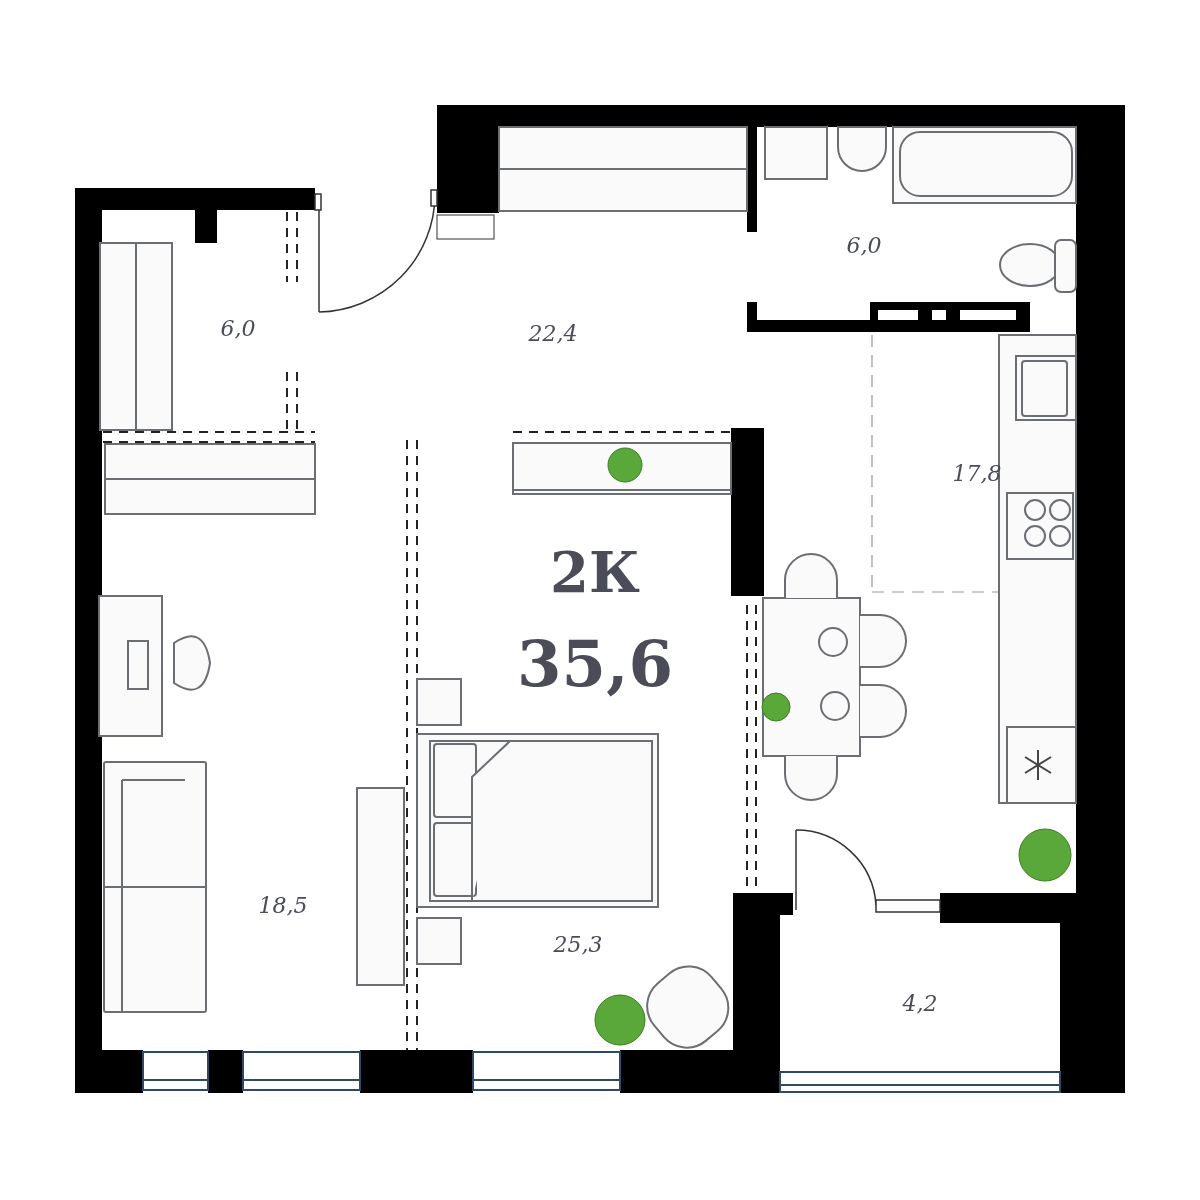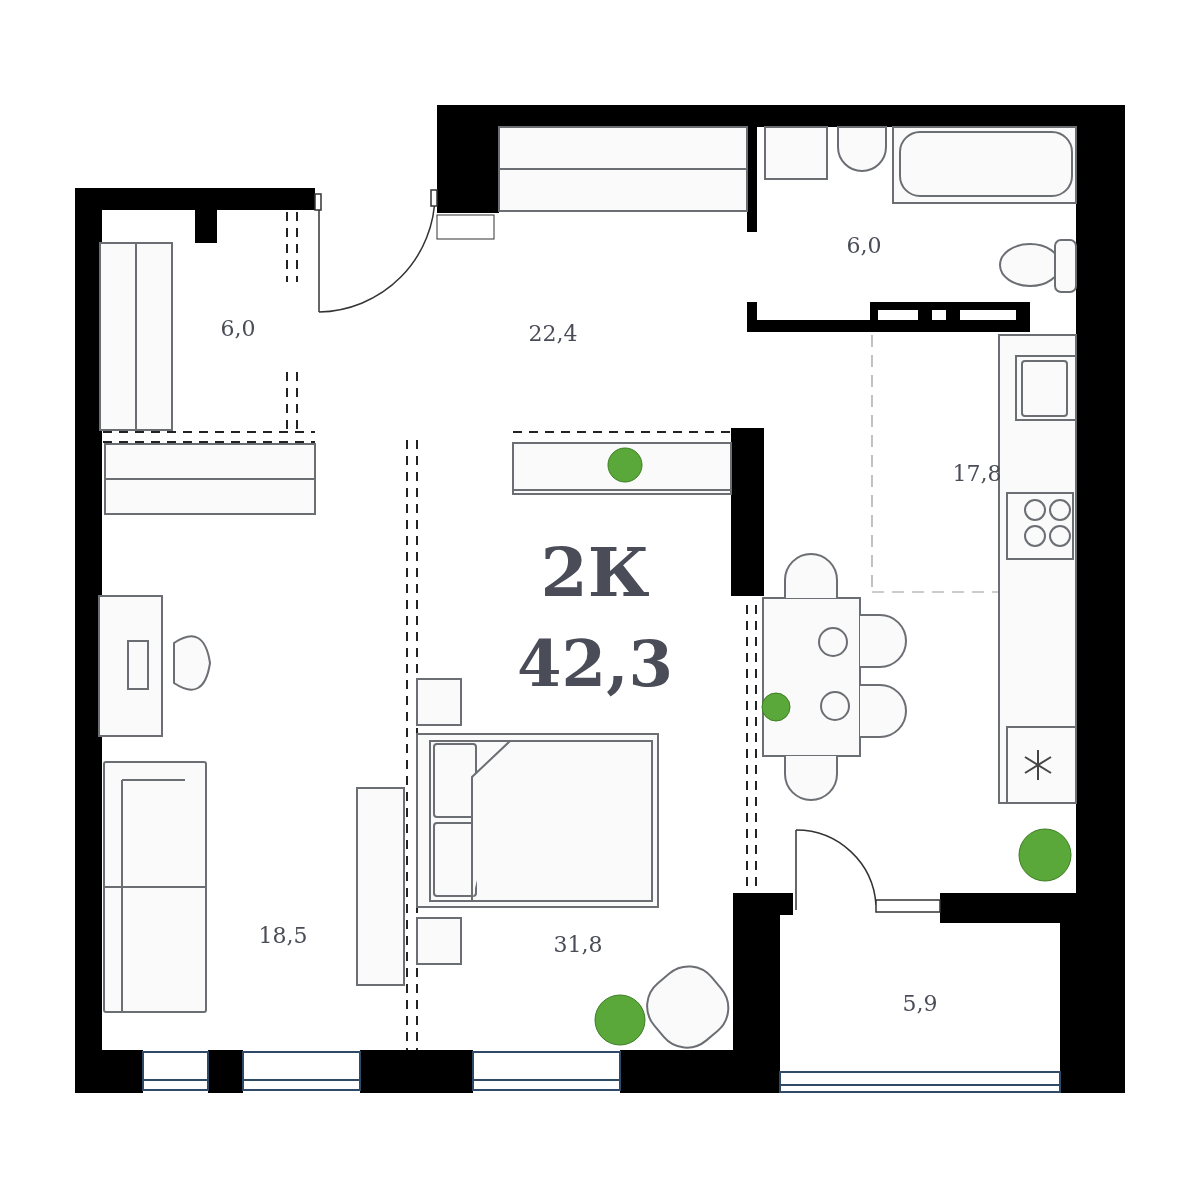--- a/index.html
+++ b/index.html
@@ -1,20 +1,20 @@
 <!DOCTYPE html>
 <html><head>
 <meta charset="utf-8">
 <style>
   html, body { margin:0; padding:0; background:#ffffff; }
   #plan { position:relative; width:1200px; height:1200px; background:#ffffff; overflow:hidden; }
   svg { position:absolute; left:0; top:0; }
   .lbl { position:absolute; font-family:"DejaVu Serif","Liberation Serif",serif; color:#4a4d57; transform:translate(-50%,-50%); white-space:nowrap; }
-  .room-area { font-size:22px; }
-  .apt-type { font-size:68px; font-weight:bold; }
+  .room-area { font-size:22px;font-style:italic; }
+  .apt-type { font-size:56px; font-weight:bold; }
   .apt-total { font-size:64px; font-weight:bold; }
 </style>
 </head>
 <body>
 
 <div id="plan">
 <svg width="1200" height="1200" viewBox="0 0 1200 1200">
 
   <g fill="#000">
 
@@ -160,22 +160,22 @@
     <circle cx="620" cy="1020" r="25"></circle>
   </g>
   <g stroke="#444" stroke-width="2">
     <line x1="1038" y1="750" x2="1038" y2="780"></line>
     <line x1="1025" y1="757" x2="1051" y2="773"></line>
     <line x1="1025" y1="773" x2="1051" y2="757"></line>
   </g>
 </svg>
 
   <div class="lbl apt-type" style="left:595px;top:572px">2К</div>
-  <div class="lbl apt-total" style="left:595px;top:663px">42,3</div>
+  <div class="lbl apt-total" style="left:595px;top:663px">35,6</div>
 
   <div class="lbl room-area" style="left:238px;top:328px">6,0</div>
   <div class="lbl room-area" style="left:553px;top:333px">22,4</div>
   <div class="lbl room-area" style="left:864px;top:245px">6,0</div>
   <div class="lbl room-area" style="left:977px;top:473px">17,8</div>
-  <div class="lbl room-area" style="left:283px;top:935px">18,5</div>
-  <div class="lbl room-area" style="left:578px;top:944px">31,8</div>
-  <div class="lbl room-area" style="left:920px;top:1003px">5,9</div>
+  <div class="lbl room-area" style="left:283px;top:905px">18,5</div>
+  <div class="lbl room-area" style="left:578px;top:944px">25,3</div>
+  <div class="lbl room-area" style="left:920px;top:1003px">4,2</div>
 </div>
 
 </body></html>

